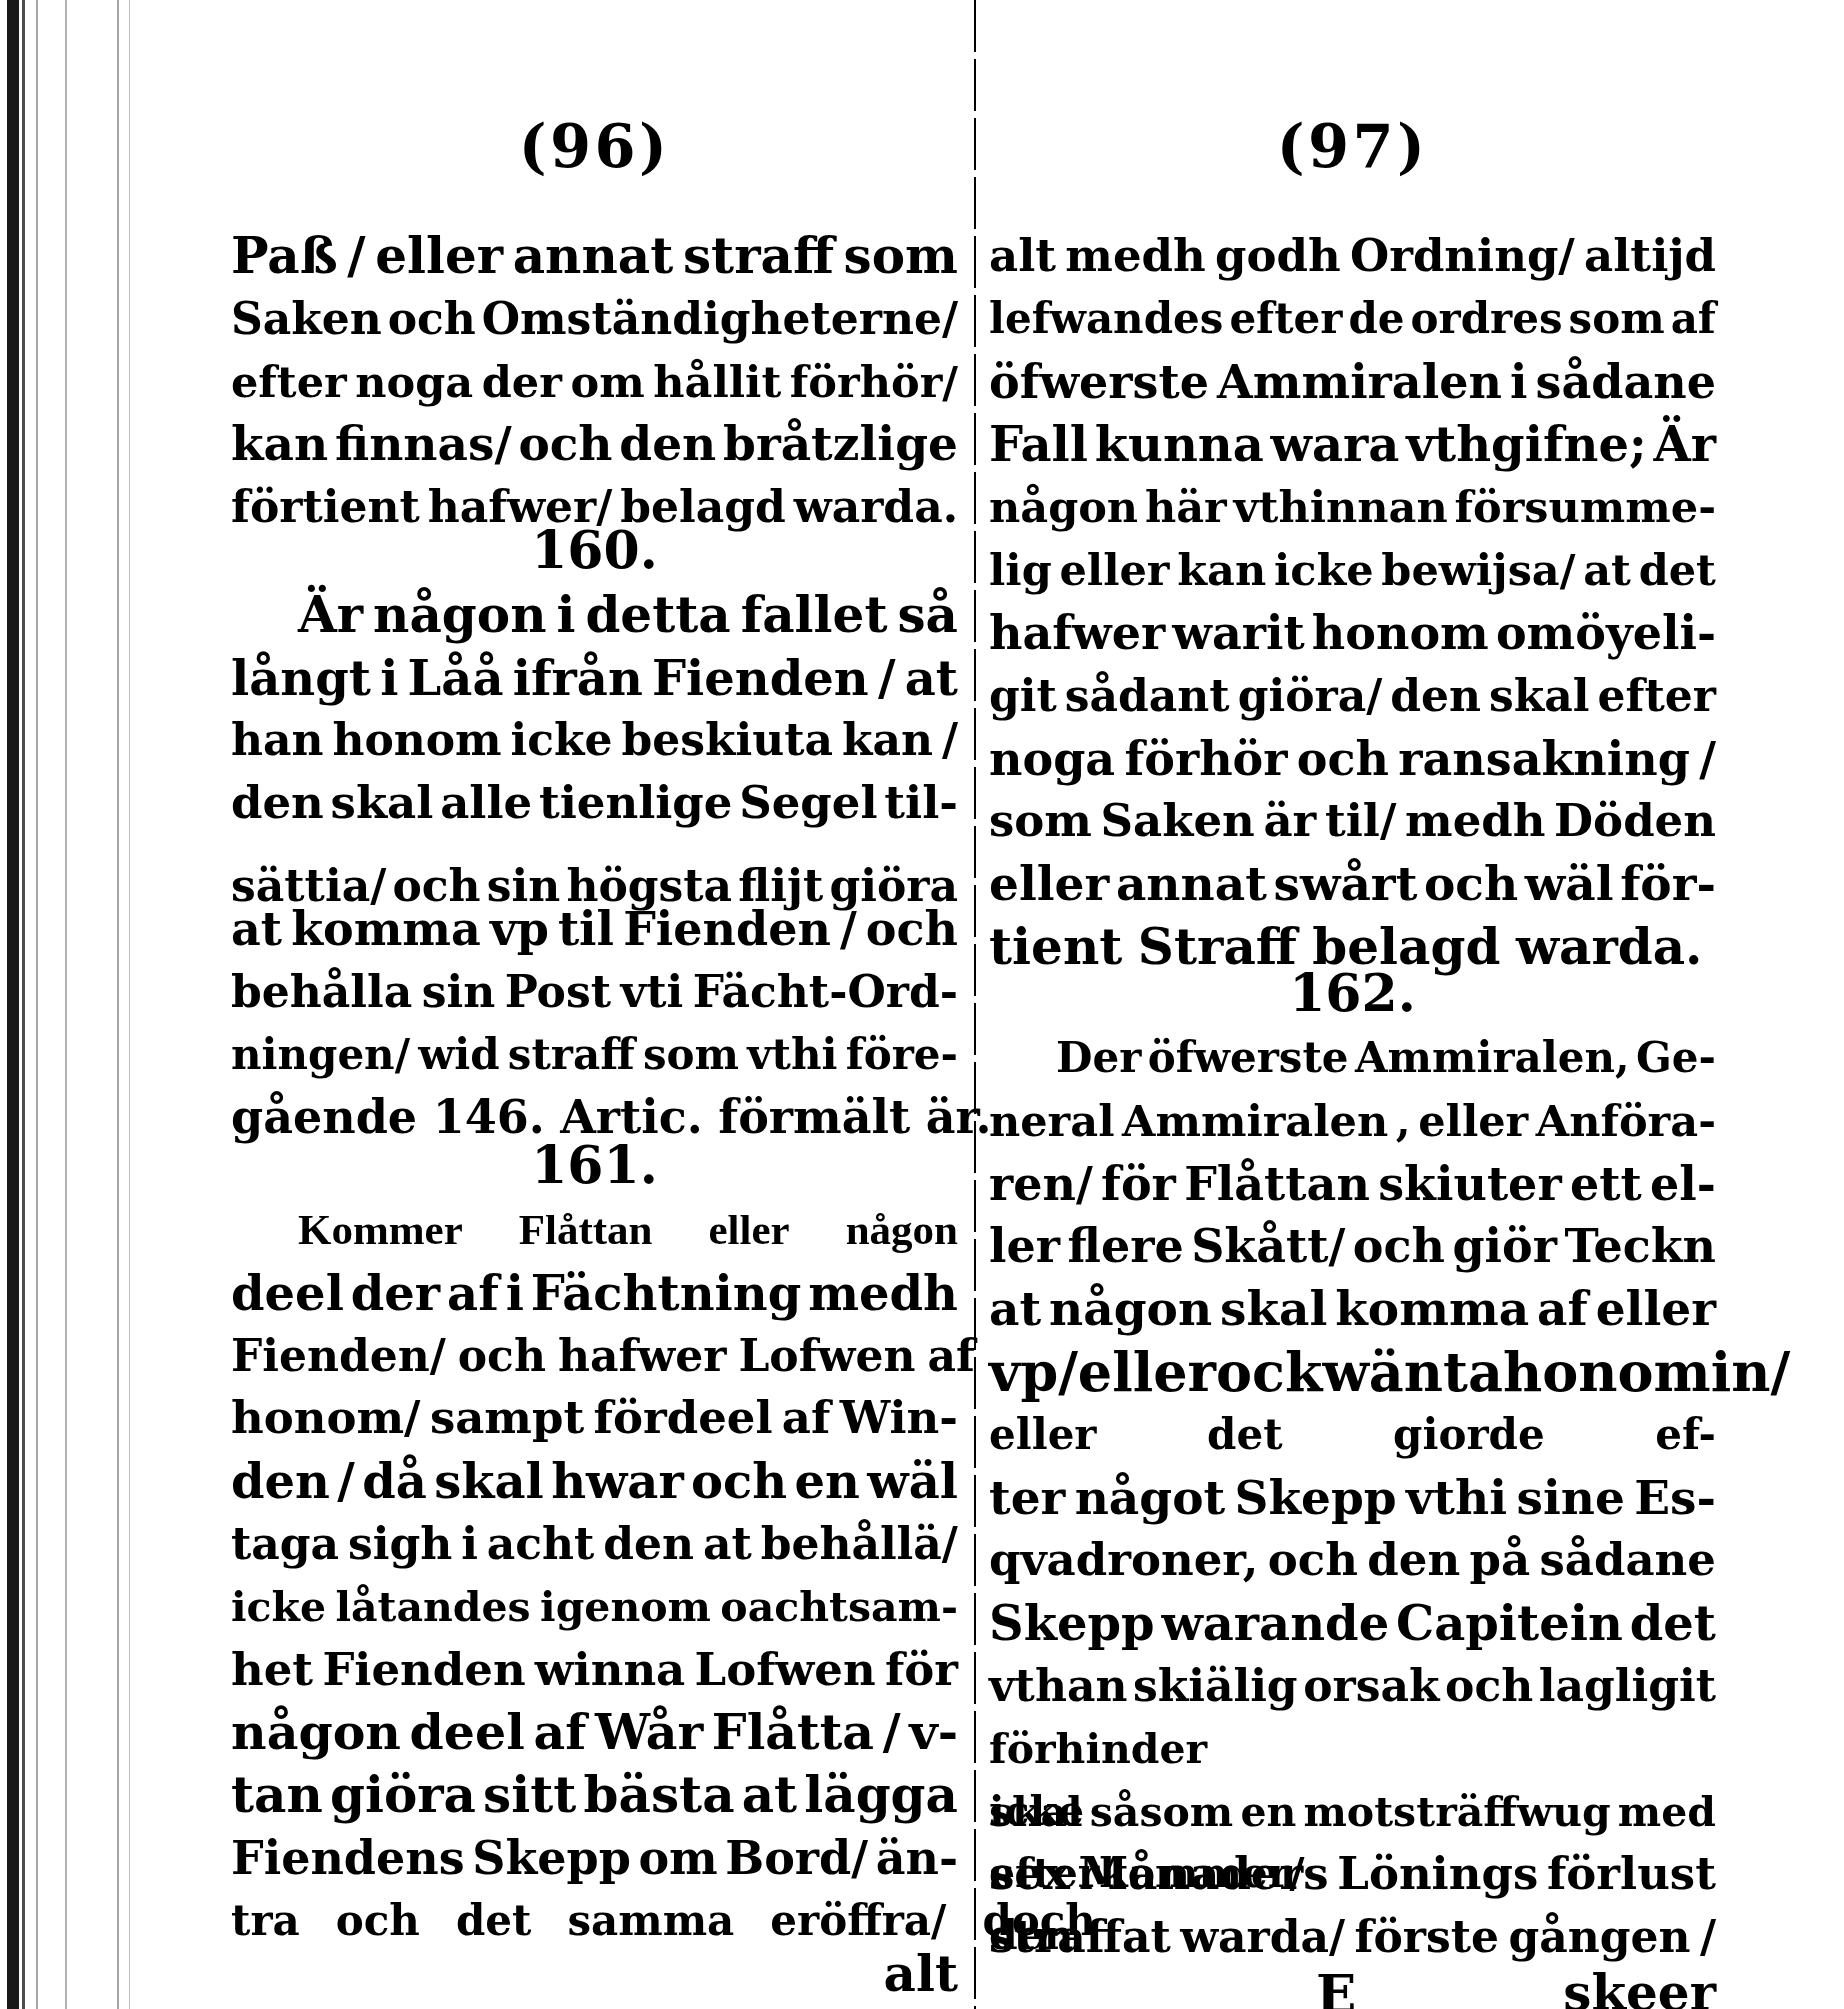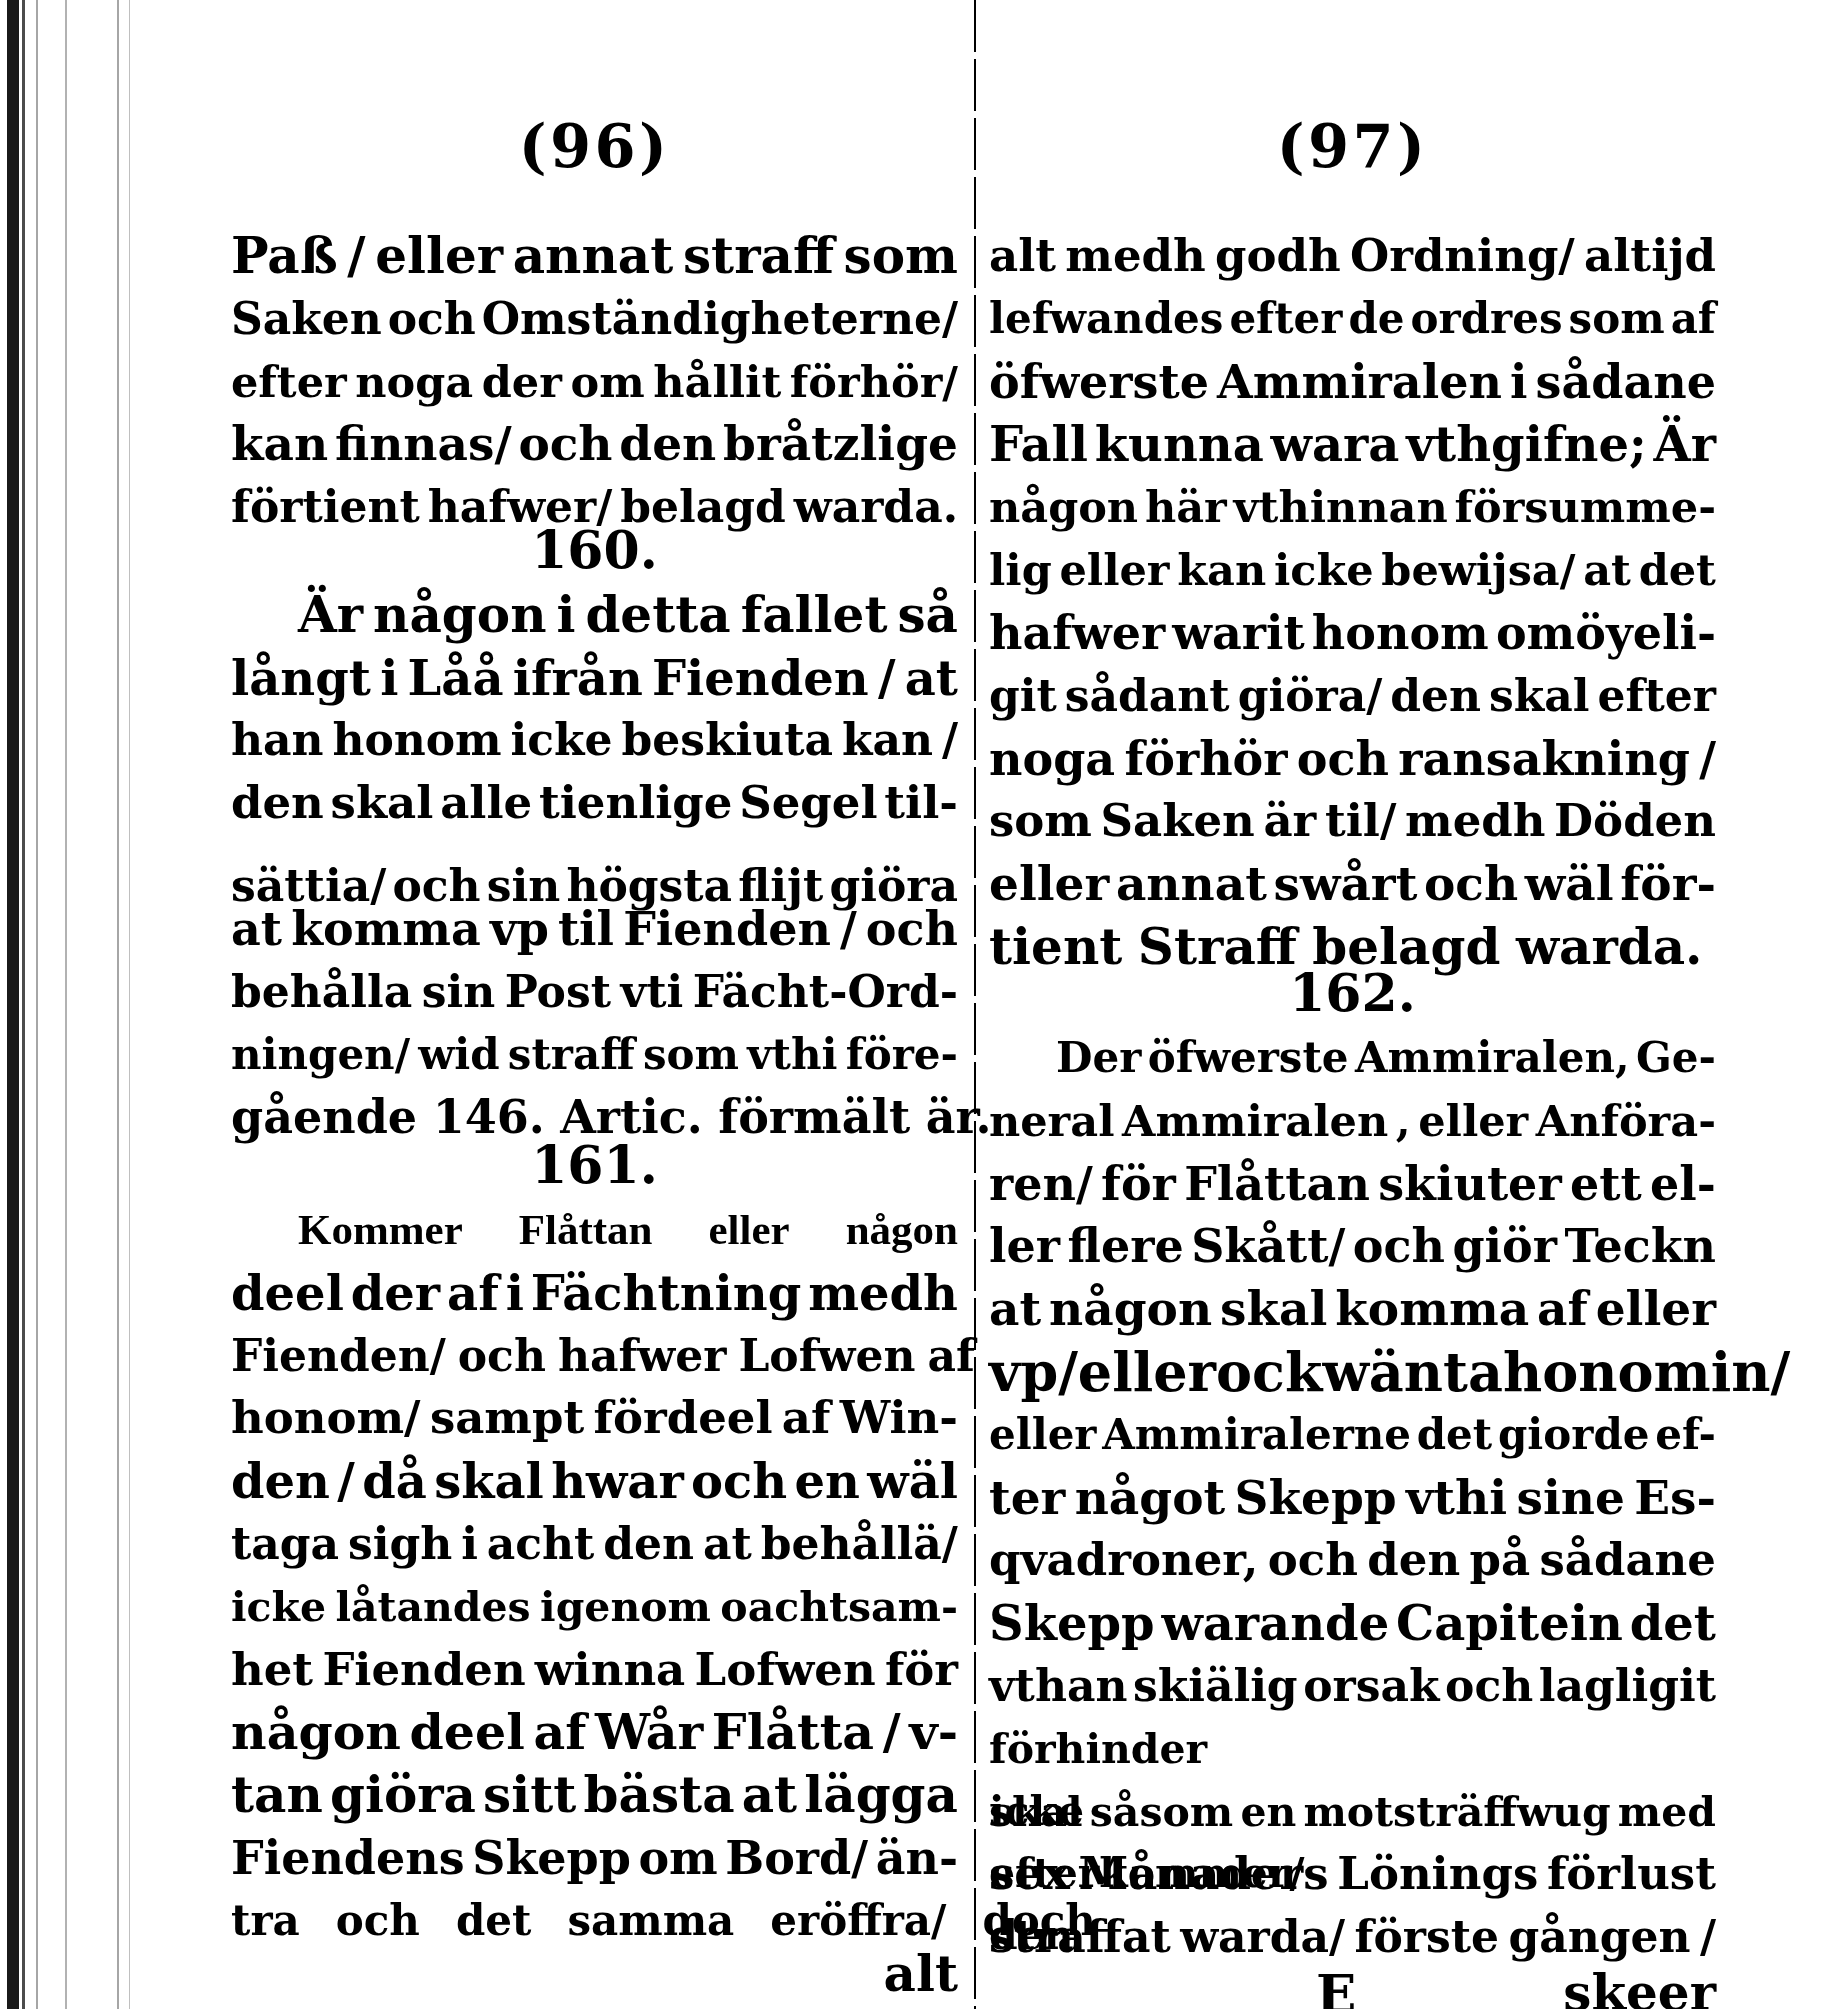--- a/index.html
+++ b/index.html
@@ -382,21 +382,20 @@
       <span class="w">vp/</span>
       <span class="w">eller</span>
       <span class="w">ock</span>
       <span class="w">wänta</span>
       <span class="w">honom</span>
       <span class="w">in</span>
       <span class="w">/</span>
     </div>
   <div class="line" style="top: 1388px; font-size: 42px;">
       <span class="w">eller</span>
-      <span class="w">Ammiralerne</span>
       <span class="w">det</span>
       <span class="w">giorde</span>
       <span class="w">ef-</span>
     </div>
   <div class="line" style="top: 1451px; font-size: 47px;">
       <span class="w">ter</span>
       <span class="w">något</span>
       <span class="w">Skepp</span>
       <span class="w">vthi</span>
       <span class="w">sine</span>

